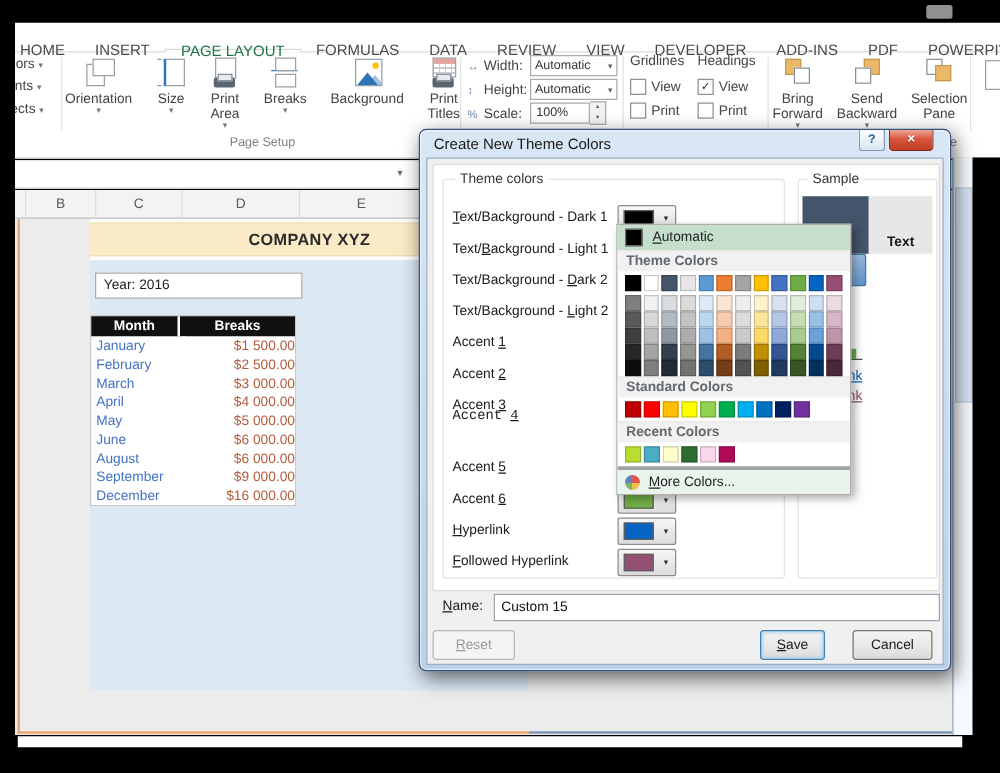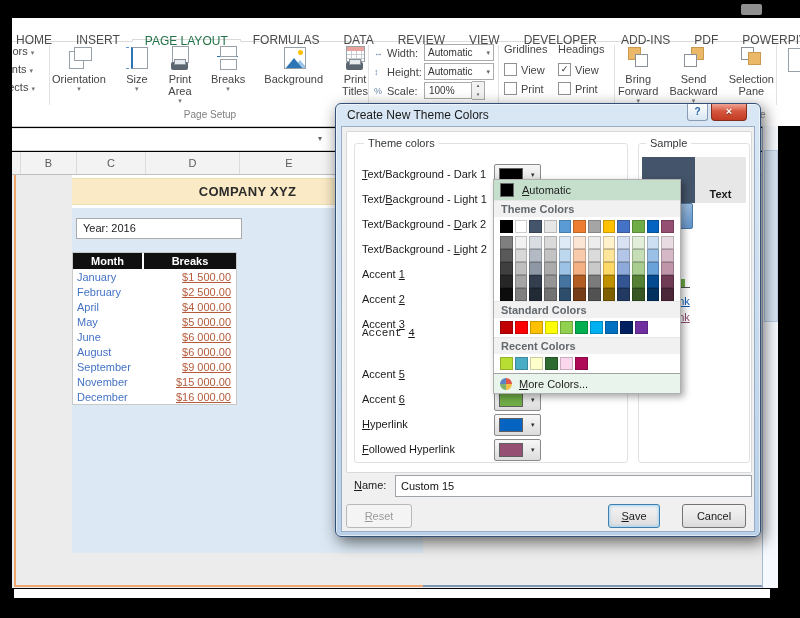--- a/index.html
+++ b/index.html
@@ -79,21 +79,21 @@
   #pageWhite{position:absolute;left:60px;top:0;width:351px;height:378px;background:#fff;}
   #band{position:absolute;left:60px;top:3px;width:351px;height:25px;background:#FAEAC6;border-top:1px solid #EEDFB4;border-bottom:1px solid #EEDFB4;
         display:flex;align-items:center;justify-content:center;font-weight:bold;font-size:13px;color:#2B2B2B;letter-spacing:.3px;}
   #blueArea{position:absolute;left:60px;top:33px;width:351px;height:345px;background:#DCE9F5;}
   #yearBox{position:absolute;left:64px;top:43px;width:158px;height:19px;background:#fff;border:1px solid #ABABAB;font-size:11px;color:#222;line-height:19px;padding-left:6px;}
   #mtable{position:absolute;left:60px;top:77px;width:163px;background:#fff;border:1px solid #C9C9C9;}
   .mhead{display:flex;height:16px;font-weight:bold;font-size:11px;color:#fff;}
   .mhead .hc{background:#101010;display:flex;align-items:center;justify-content:center;}
   .mrow{display:flex;height:15px;font-size:11px;}
   .mc1{width:69px;flex:0 0 69px;padding-left:4px;color:#4472C4;border-right:2px solid #fff;display:flex;align-items:center;}
-  .mc2{flex:1;justify-content:flex-end;padding-right:5px;color:#B55B3B;display:flex;align-items:center;text-decoration:underline;}
+  .mc2{flex:1;justify-content:flex-end;color:#B55B3B;display:flex;align-items:center;}
   .ornV{position:absolute;left:2px;top:0;width:2px;height:412px;background:#EFA671;}
   .ornH{position:absolute;left:2px;top:410px;width:409px;height:2px;background:#EFA671;}
   .dkH{position:absolute;left:411px;top:410px;width:339px;height:2px;background:#7D97B3;}
   #btmWhite{position:absolute;left:14px;top:589px;width:756px;height:9px;background:#fff;}
   #vscroll{position:absolute;left:762px;top:126px;width:16px;height:462px;background:#F6F9FD;border-left:1px solid #A5BBD2;border-right:1px solid #A5BBD2;}
   #vthumb{position:absolute;left:1px;top:24px;width:12px;height:170px;background:#D7E4F3;border:1px solid #B7CCE3;}
 
   
   #dlg{position:absolute;left:335px;top:103px;width:424px;height:432px;z-index:40;
        background:linear-gradient(#D9E7F5,#B9D0E8);border:1px solid #31517A;border-radius:6px;
@@ -125,21 +125,21 @@
 
   
   #picker{position:absolute;left:493px;top:179px;width:186px;z-index:50;background:#fff;border:1px solid #B0B0B0;
           box-shadow:3px 3px 7px rgba(0,0,0,.35);font-size:11px;color:#222;}
   .p-auto{height:20px;background:#C5DFCC;display:flex;align-items:center;padding-left:6px;}
   .p-auto .swA{width:12px;height:12px;background:#000;border:1px solid #6A6A6A;margin-right:8px;}
   .p-head{height:16px;background:#F1F1F1;color:#62686D;font-weight:bold;display:flex;align-items:center;padding-left:7px;border-top:1px solid #E7E7E7;}
   .p-row{display:flex;gap:2px;padding:3px 6px 3px 6px;}
   .p-vrow{display:flex;gap:2px;padding:0 6px;}
   .sw{width:13px;height:13px;box-shadow:inset 0 0 0 1px rgba(0,0,0,.20);}
-  .p-more{height:19px;background:#E9F4ED;display:flex;align-items:center;padding-left:6px;border-top:1px solid #a3a3a3;color:#222;}
+  .p-more{height:19px;background:#E9F4ED;display:flex;align-items:center;padding-left:6px;border-top:3px solid #a3a3a3;color:#222;}
   .wheel{width:12px;height:12px;border-radius:50%;margin-right:7px;background:conic-gradient(#E2574C 0 25%,#F0C04A 0 50%,#7FB36D 0 75%,#5B84C4 0);}
 
   .blk{position:absolute;background:#000;z-index:90;}
   #winBlob{position:absolute;left:741px;top:4px;width:21px;height:11px;background:#909090;border-radius:2px;z-index:95;}
 </style>
 </head>
 <body>
 
 <div id="screen">
 
@@ -322,42 +322,42 @@
         </div>
         <div class="mrow">
           <div class="mc1">January</div>
           <div class="mc2">$1 500.00</div>
         </div>
         <div class="mrow">
           <div class="mc1">February</div>
           <div class="mc2">$2 500.00</div>
         </div>
         <div class="mrow">
+          <div class="mc1">March</div>
+          <div class="mc2">$3 000.00</div>
+        </div>
+        <div class="mrow">
           <div class="mc1">April</div>
           <div class="mc2">$4 000.00</div>
         </div>
         <div class="mrow">
           <div class="mc1">May</div>
           <div class="mc2">$5 000.00</div>
         </div>
         <div class="mrow">
           <div class="mc1">June</div>
           <div class="mc2">$6 000.00</div>
         </div>
         <div class="mrow">
           <div class="mc1">August</div>
           <div class="mc2">$6 000.00</div>
         </div>
         <div class="mrow">
           <div class="mc1">September</div>
           <div class="mc2">$9 000.00</div>
-        </div>
-        <div class="mrow">
-          <div class="mc1">November</div>
-          <div class="mc2">$15 000.00</div>
         </div>
         <div class="mrow">
           <div class="mc1">December</div>
           <div class="mc2">$16 000.00</div>
         </div>
       </div>
     <div class="ornH"></div>
     <div class="dkH"></div>
   </div>
   <div id="btmWhite"></div>

